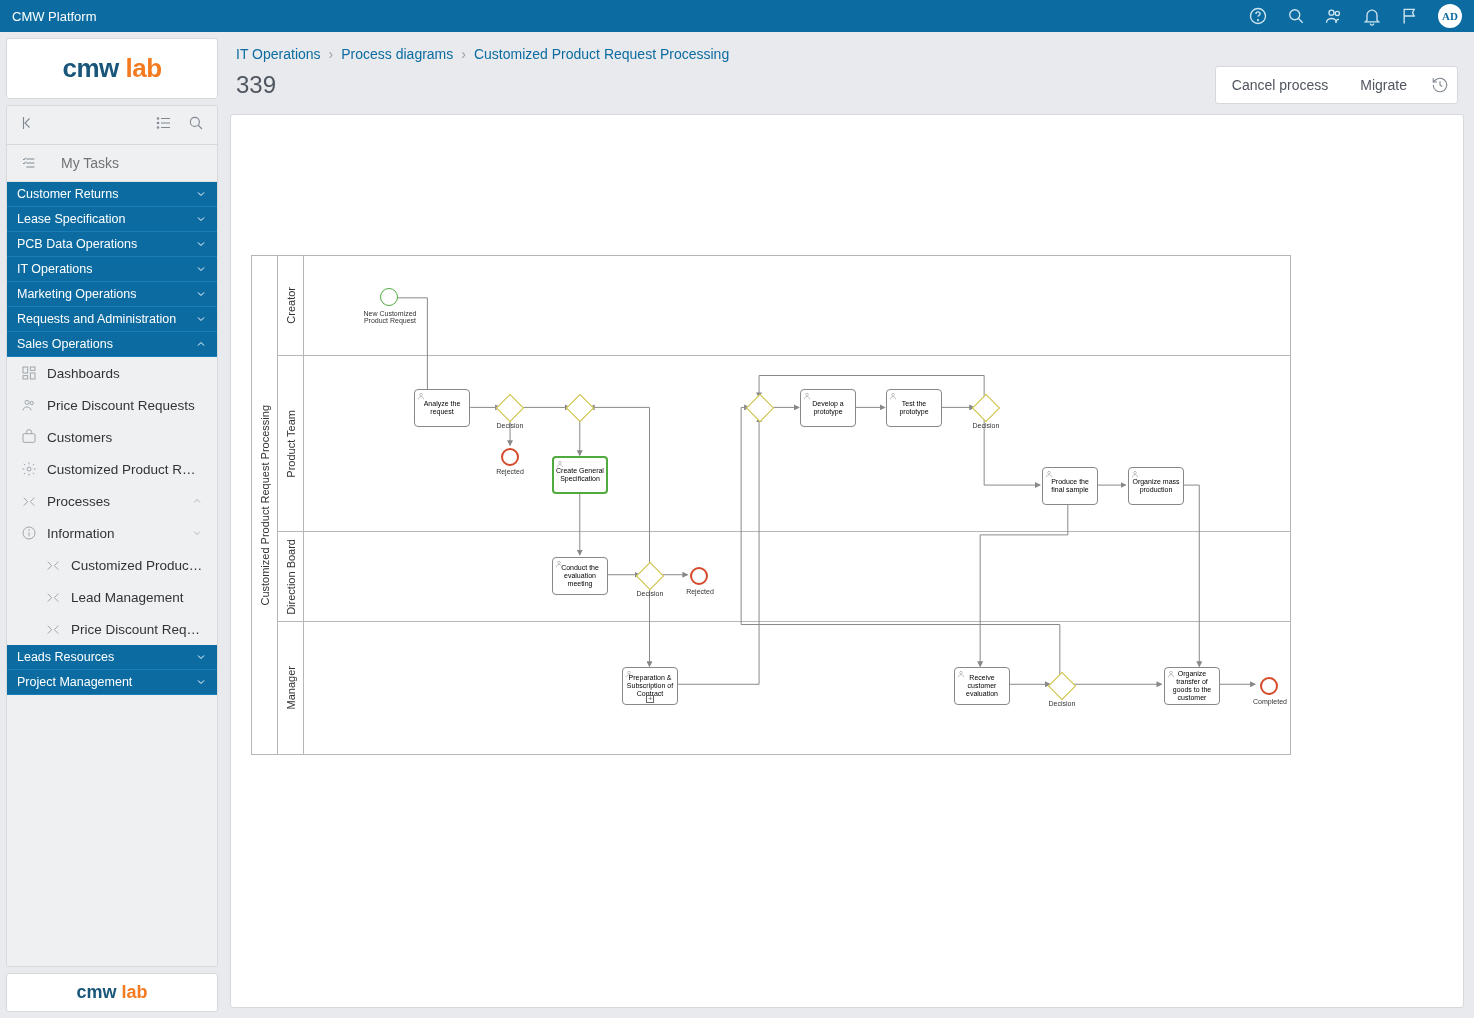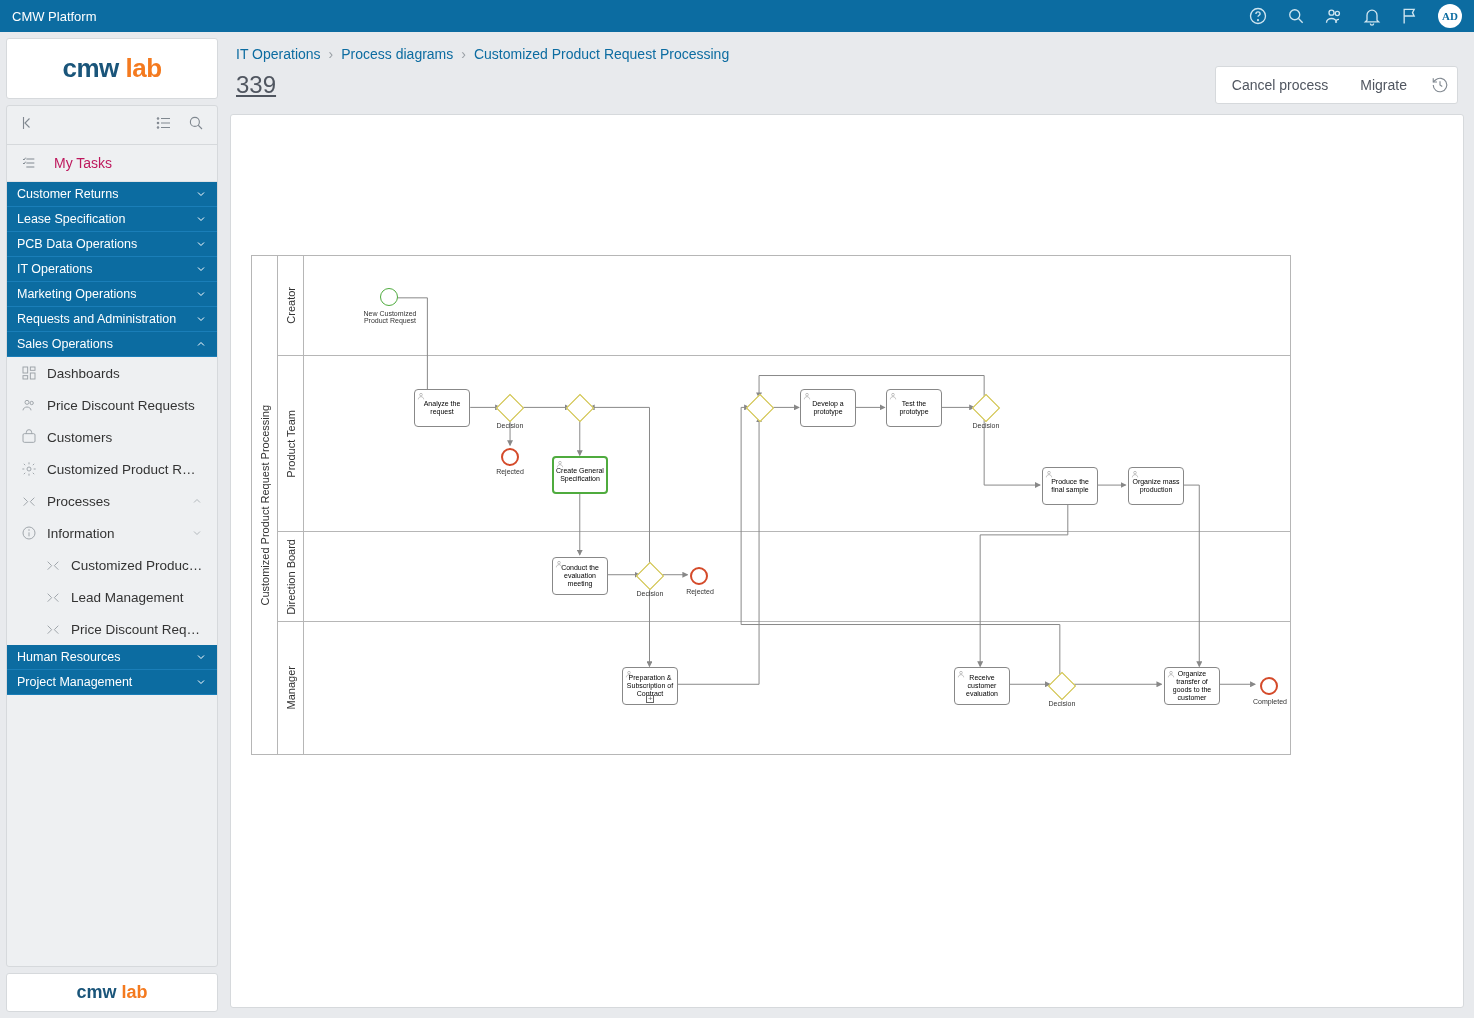--- a/index.html
+++ b/index.html
@@ -22,42 +22,42 @@
 .logo-card .logo { font-size: 26px; font-weight: 800; letter-spacing: -0.5px; }
 .logo .blue { color: #1a557a; }
 .logo .orange { color: #f47a1f; }
 
 
 .sidenav { flex: 1; background: #eef0f2; border: 1px solid #d6d9dc; border-radius: 3px; display: flex; flex-direction: column; overflow: hidden; }
 .sidenav-tools { display: flex; justify-content: flex-end; gap: 14px; padding: 8px 12px; border-bottom: 1px solid #d6d9dc; }
 .sidenav-tools .left { margin-right: auto; }
 .sidenav-tools svg { width: 18px; height: 18px; stroke: #808890; fill: none; stroke-width: 1.5; }
 
-.my-tasks { padding: 10px 14px; font-size: 14px; color: #be185d; display: flex; align-items: flex-start; gap: 17px; border-bottom: 1px solid #dfe2e5; }
+.my-tasks { padding: 10px 14px; font-size: 14px; color: #737373; display: flex; align-items: flex-start; gap: 24px; border-bottom: 1px solid #dfe2e5; }
 .my-tasks svg { width: 16px; height: 16px; stroke: #808890; fill: none; stroke-width: 1.5; }
 
 .nav-group { background: #0c6ca1; color: #fff; font-size: 12.5px; padding: 5px 10px; border-bottom: 1px solid #1a7eb8; display: flex; align-items: center; justify-content: space-between; cursor: pointer; }
 .nav-group svg { width: 12px; height: 12px; stroke: #fff; fill: none; stroke-width: 2; }
 
 .nav-item, .nav-subitem { font-size: 13.5px; color: #333; padding: 8px 14px; display: flex; align-items: center; gap: 10px; cursor: pointer; }
 .nav-item svg, .nav-subitem svg { width: 16px; height: 16px; stroke: #9aa0a6; fill: none; stroke-width: 1.4; flex-shrink: 0; }
 .nav-item .chev { margin-left: auto; width: 12px; height: 12px; }
 .nav-subitem { padding-left: 38px; white-space: nowrap; overflow: hidden; text-overflow: ellipsis; }
 .nav-item span, .nav-subitem span { white-space: nowrap; overflow: hidden; text-overflow: ellipsis; }
 
 .sidenav-spacer { flex: 1; }
 
 .footer-logo { background: #fff; border: 1px solid #d6d9dc; border-radius: 3px; padding: 8px; text-align: center; }
 .footer-logo .logo { font-size: 18px; font-weight: 800; }
 
 
 .crumbs { display: flex; align-items: center; gap: 8px; padding: 14px 6px 4px; font-size: 14px; color: #0c6ca1; }
 .crumbs .sep { color: #9aa0a6; }
 .pagehead { display: flex; align-items: center; padding: 0 6px 10px; }
-.pagehead h1 { font-size: 24px; font-weight: 400; color: #505660; text-decoration: underline; }
+.pagehead h1 { font-size: 24px; font-weight: 400; color: #505660; }
 .pagehead .actions { margin-left: auto; display: flex; gap: 4px; align-items: center; background: #fff; border: 1px solid #d6d9dc; border-radius: 3px; padding: 2px; }
 .pagehead .actions button { background: transparent; border: none; padding: 8px 14px; font-size: 14px; color: #505660; cursor: pointer; }
 .pagehead .actions svg { width: 18px; height: 18px; stroke: #808890; fill: none; stroke-width: 1.5; margin: 0 6px; }
 
 
 .canvas-wrap { flex: 1; background: #fff; border: 1px solid #d6d9dc; border-radius: 3px; position: relative; overflow: auto; }
 .diagram { position: relative; width: 1060px; height: 640px; }
 
 
 .pool { position: absolute; left: 20px; top: 140px; width: 1040px; height: 500px; border: 1px solid #b6b6b6; }
@@ -270,21 +270,21 @@
         </div>
       <div class="nav-subitem">
           <svg viewBox="0 0 24 24">
             <polyline points="4 7 10 13 4 19"></polyline>
             <polyline points="20 7 14 13 20 19"></polyline>
           </svg>
           <span>Price Discount Reques…</span>
         </div>
 
       <div class="nav-group">
-          <span>Human Resources</span>
+          <span>Leads Resources</span>
           <svg viewBox="0 0 24 24">
             <polyline points="6 9 12 15 18 9"></polyline>
           </svg>
         </div>
       <div class="nav-group">
           <span>Project Management</span>
           <svg viewBox="0 0 24 24">
             <polyline points="6 9 12 15 18 9"></polyline>
           </svg>
         </div>

